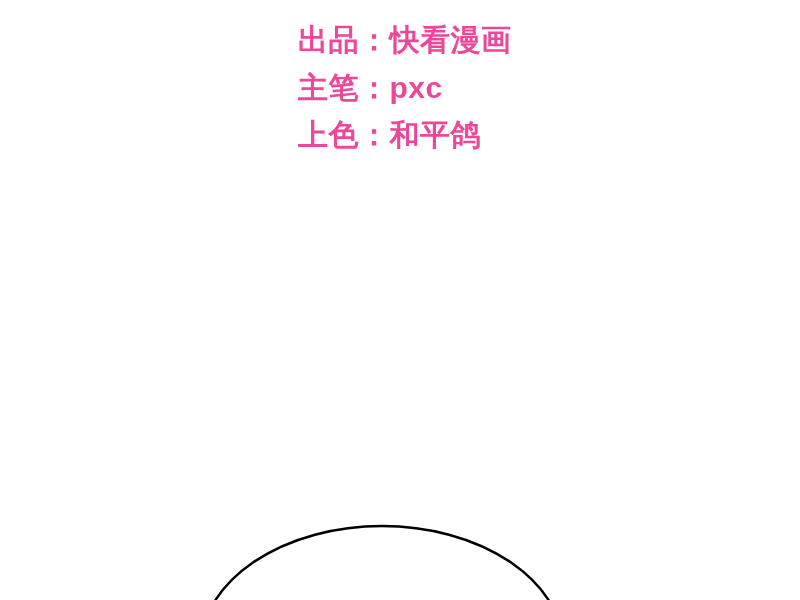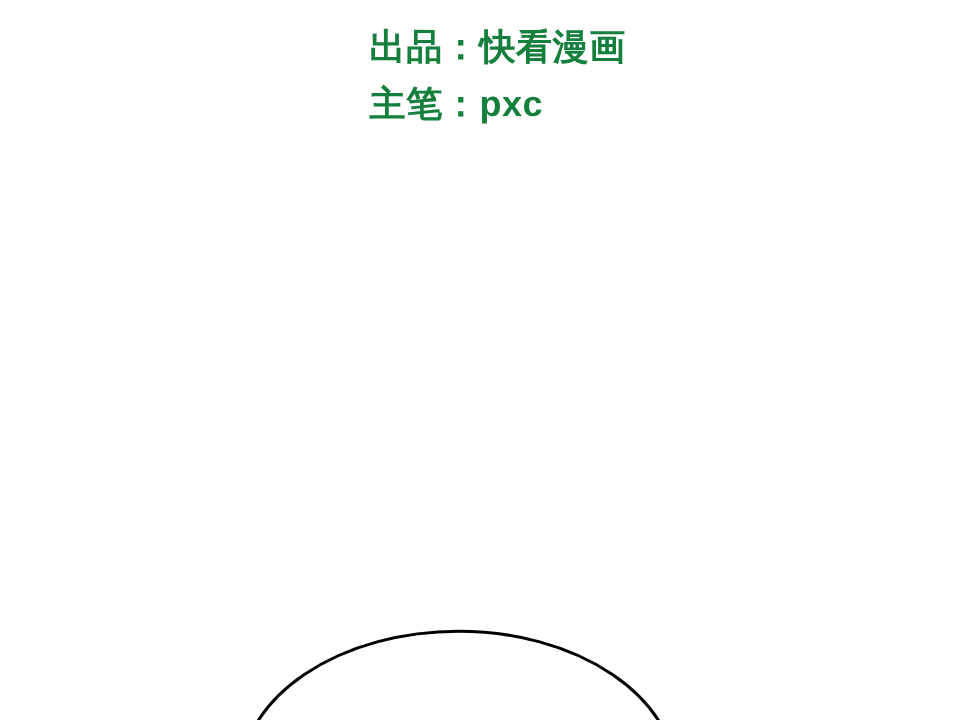--- a/index.html
+++ b/index.html
@@ -14,23 +14,23 @@
     background: #ffffff;
     font-family: "Liberation Sans", "DejaVu Sans", sans-serif;
   }
   .page {
     position: absolute;
     inset: 0;
     background: #ffffff;
   }
   .credits {
     position: absolute;
-    left: 308px;
+    left: 298px;
     top: 16px;
-    color: #15803d;
+    color: #ec4899;
     font-size: 30px;
     font-weight: bold;
     line-height: 47.5px;
     letter-spacing: 0.5px;
     white-space: nowrap;
   }
   .credit-line {
     height: 47.5px;
   }
   .bubble-svg {
@@ -43,19 +43,20 @@
   }
 </style>
 </head>
 <body>
 
 <div class="page">
 
   <div class="credits">
     <div class="credit-line">出品：快看漫画</div>
     <div class="credit-line">主笔：pxc</div>
+    <div class="credit-line">上色：和平鸽</div>
   </div>
 
   <svg class="bubble-svg" viewBox="0 0 800 600" xmlns="http://www.w3.org/2000/svg" aria-hidden="true">
     <ellipse cx="382" cy="650" rx="182" ry="124" fill="none" stroke="#000000" stroke-width="2.5"></ellipse>
   </svg>
 
 </div>
 
 </body></html>

